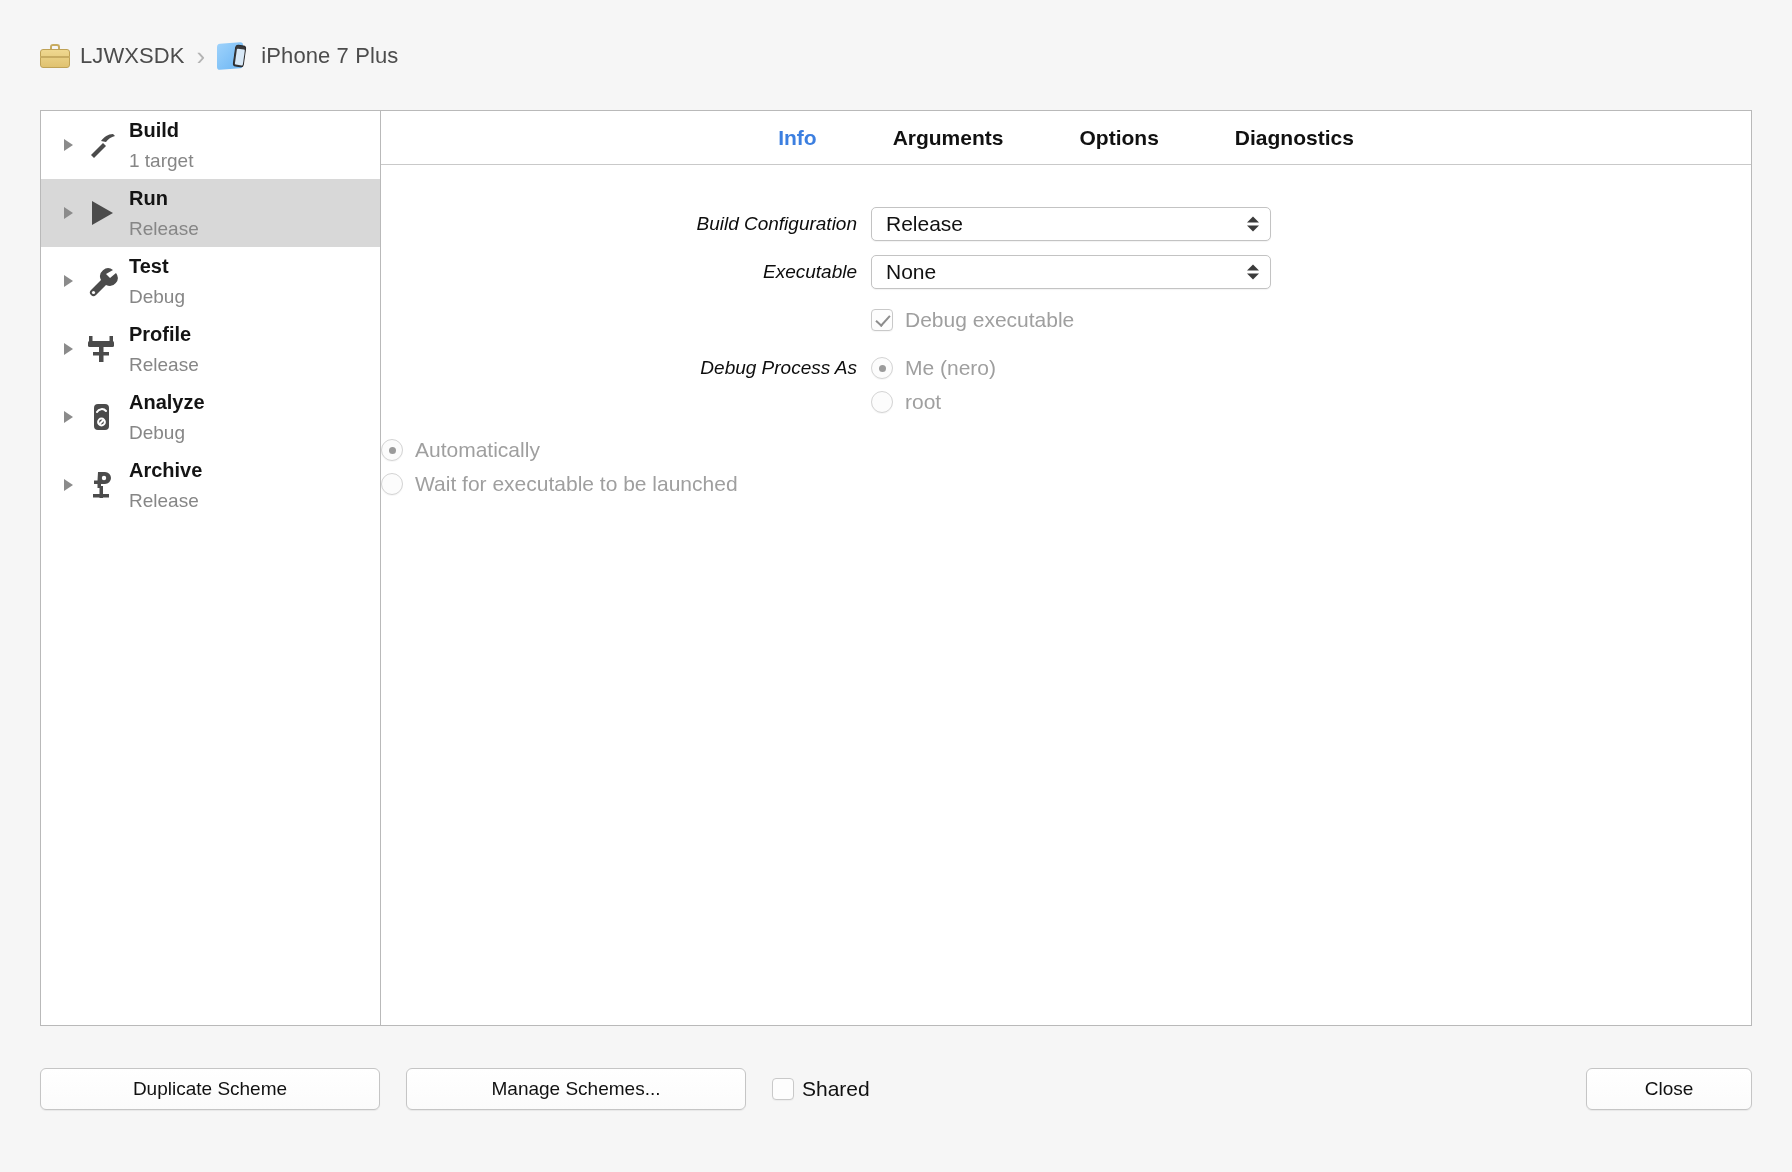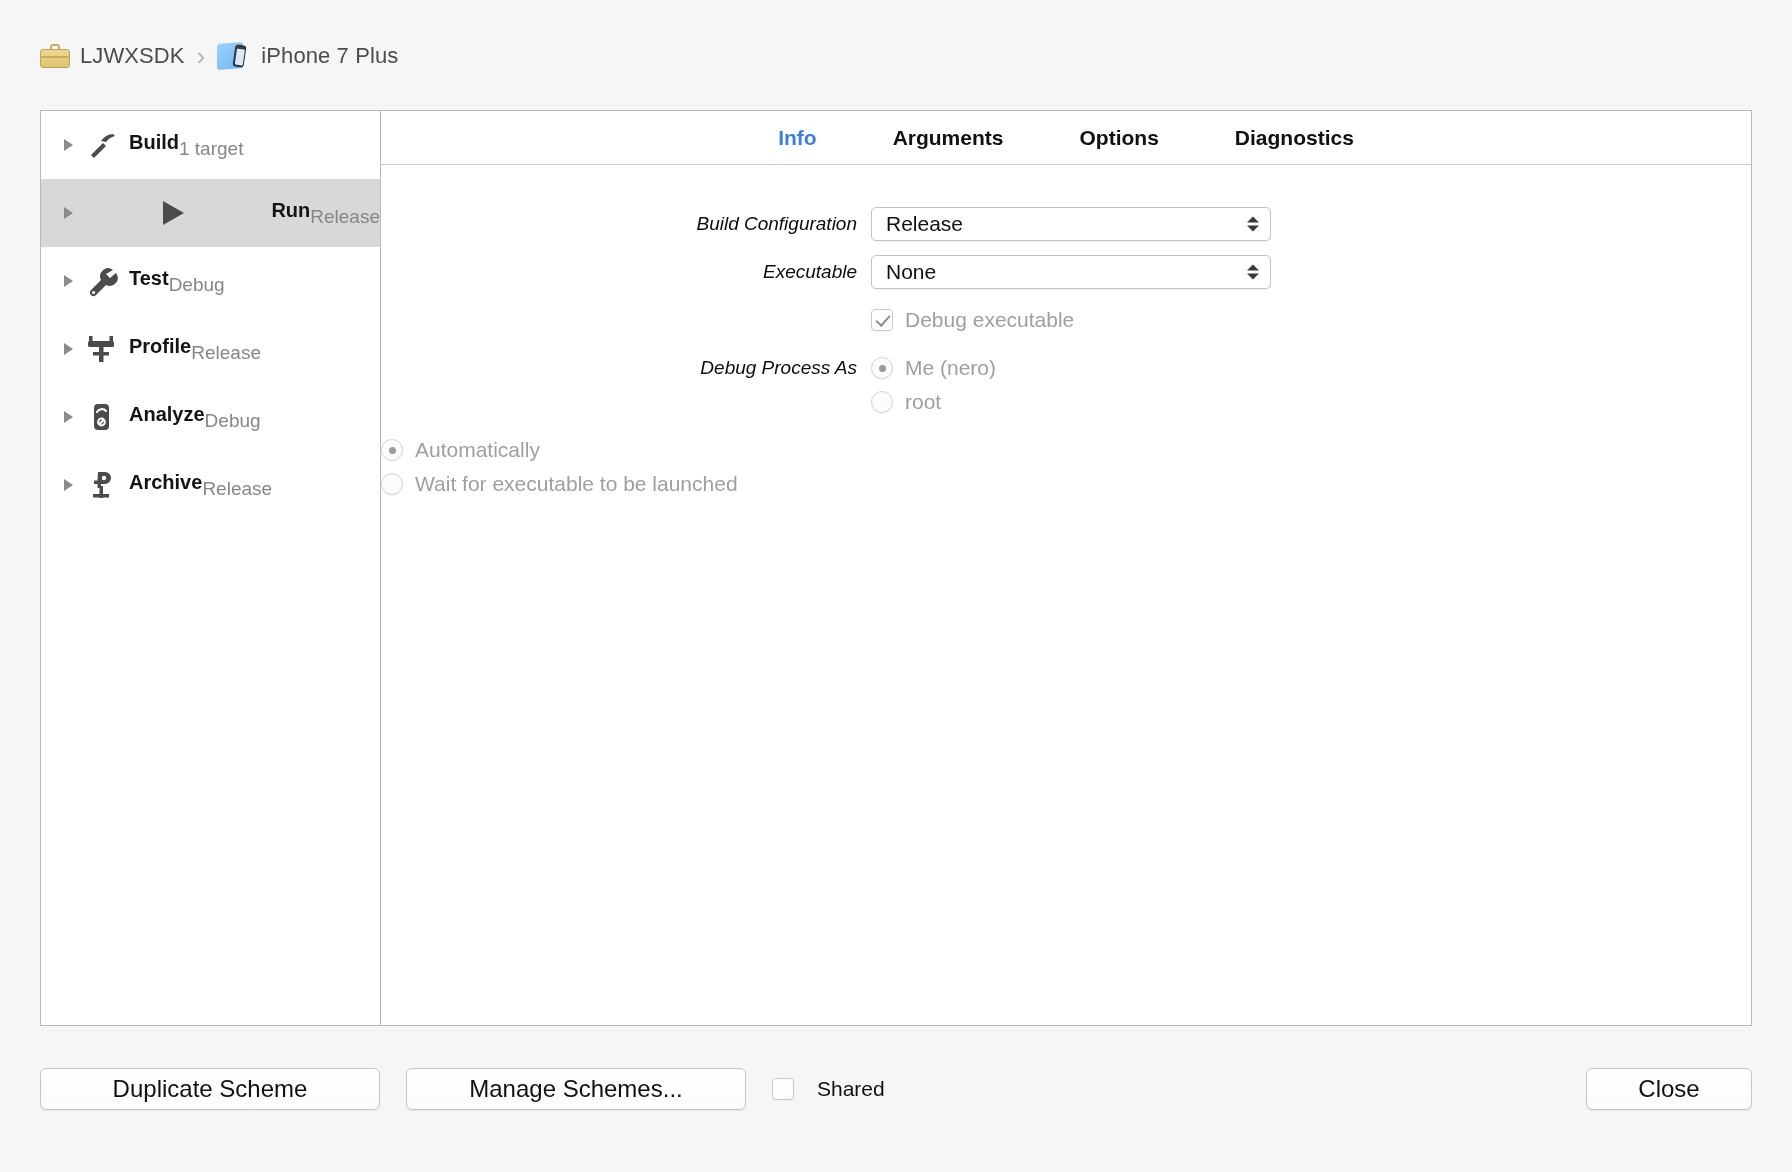--- a/index.html
+++ b/index.html
@@ -88,40 +88,40 @@
     background: #ffffff;
     overflow: hidden;
   }
   .scheme-row {
     height: 68px;
     display: flex;
     align-items: center;
     padding-left: 16px;
     cursor: default;
   }
-  .scheme-row.selected { background: #d8d8d8; justify-content: space-between; }
+  .scheme-row.selected { background: #d8d8d8; }
   .disclosure {
     width: 22px; height: 22px;
     display: flex; align-items: center; justify-content: center;
     flex: 0 0 22px;
   }
   .disclosure .tri {
     width: 0; height: 0;
     border-left: 9px solid #8b8b8b;
     border-top: 6px solid transparent;
     border-bottom: 6px solid transparent;
   }
   .row-icon {
     width: 40px; height: 40px;
     flex: 0 0 40px;
     display: flex; align-items: center; justify-content: center;
     margin-left: 2px; margin-right: 8px;
     color: #4b4b4b;
   }
-  .row-text { display: flex; flex-direction: row; justify-content: center; }
+  .row-text { display: flex; flex-direction: column; justify-content: center; }
   .row-title {
     font-size: 20px; font-weight: bold; color: #141414;
     line-height: 24px;
   }
   .row-sub {
     font-size: 19px; color: #868686; line-height: 24px; margin-top: 7px;
   }
 
   
   .pane { flex: 1; display: flex; flex-direction: column; background:#fff; }
@@ -243,34 +243,34 @@
     width: 1792px; height: 146px;
     background: #f6f6f6;
   }
   .btn {
     position: absolute;
     height: 42px;
     background: linear-gradient(#ffffff,#fbfbfb);
     border: 1px solid #c5c5c5;
     border-radius: 6px;
     box-shadow: 0 1px 1px rgba(0,0,0,0.06);
-    font-size: 24px;
+    font-size: 19px;
     color: #111;
     display: flex; align-items: center; justify-content: center;
     cursor: default;
     white-space: nowrap;
   }
   #btn-duplicate { left: 40px;  top: 1068px; width: 340px; }
   #btn-manage    { left: 406px; top: 1068px; width: 340px; }
   #btn-close     { left: 1586px;top: 1068px; width: 166px; }
   .shared-wrap {
     position: absolute;
     left: 772px; top: 1068px;
     height: 42px;
-    display: flex; align-items: center; gap: 23px;
+    display: flex; align-items: center; gap: 8px;
   }
 </style>
 </head>
 <body>
 
 <div id="app">
 
   <div class="breadcrumb">
     <div class="crumb">
       <span class="icon-briefcase">

